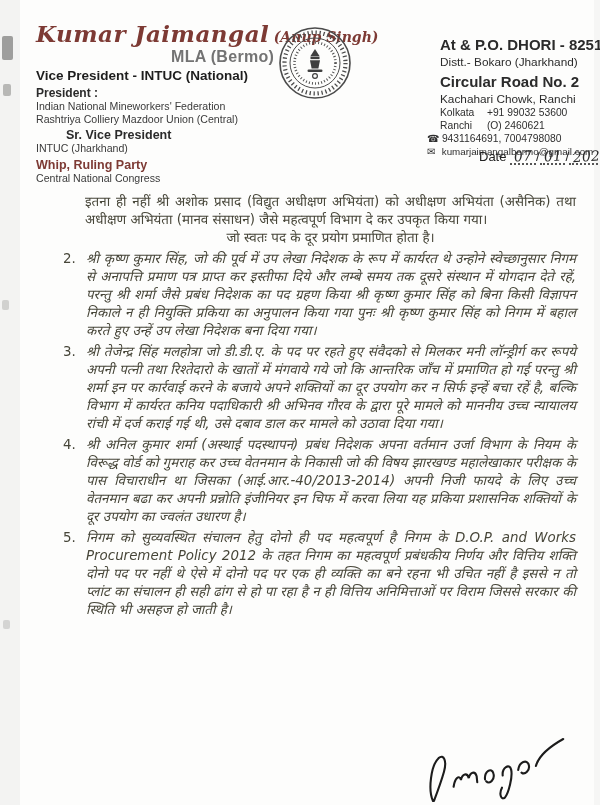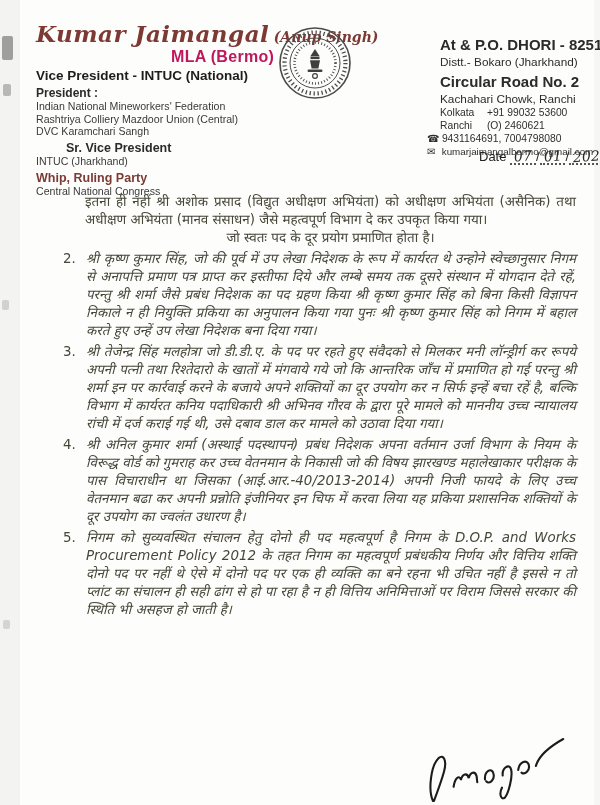--- a/index.html
+++ b/index.html
@@ -17,21 +17,21 @@
   .sm3{left:2px;top:300px;width:7px;height:10px;opacity:.2;}
   .sm4{left:3px;top:620px;width:7px;height:9px;opacity:.18;}
 
   
   .lh-left{position:absolute;left:36px;top:20px;width:280px;}
   .name-row{white-space:nowrap;}
   .name{font-family:"DejaVu Serif",serif;font-style:italic;font-weight:bold;
         font-size:23px;color:#7d3a34;letter-spacing:.5px;}
   .alias{font-family:"DejaVu Serif",serif;font-style:italic;font-weight:bold;
         font-size:14px;color:#7d3a34;}
-  .mla{margin:1px 0 0 135px;font-weight:bold;font-size:16px;letter-spacing:.3px;color:#be185d;}
+  .mla{margin:1px 0 0 135px;font-weight:bold;font-size:16px;letter-spacing:.3px;color:#737373;}
   .vp{font-weight:bold;font-size:13.5px;margin-top:2px;color:#1d1d1d;}
   .pres-label{font-weight:bold;font-size:12px;margin-top:3px;}
   .org{font-size:10.6px;color:#3a3a3a;line-height:1.2;}
   .srvp{font-weight:bold;font-size:12.5px;margin-top:3px;margin-left:30px;}
   .whip{font-weight:bold;font-size:12.5px;margin-top:3px;color:#7d3a34;}
 
   
   .emblem{position:absolute;left:277px;top:25px;width:76px;height:76px;}
 
   
@@ -78,21 +78,20 @@
   <div class="lh-left">
     <div class="name-row">
       <span class="name">Kumar Jaimangal</span>
       <span class="alias">(Anup Singh)</span>
     </div>
     <div class="mla">MLA (Bermo)</div>
     <div class="vp">Vice President - INTUC (National)</div>
     <div class="pres-label">President :</div>
     <div class="org">Indian National Mineworkers' Federation</div>
     <div class="org">Rashtriya Colliery Mazdoor Union (Central)</div>
-    <div class="org">DVC Karamchari Sangh</div>
     <div class="srvp">Sr. Vice President</div>
     <div class="org">INTUC (Jharkhand)</div>
     <div class="whip">Whip, Ruling Party</div>
     <div class="org">Central National Congress</div>
   </div>
 
   <svg class="emblem" viewBox="0 0 76 76">
     <circle cx="38" cy="38" r="35" fill="none" stroke="#4b4b4b" stroke-width="1.6"></circle>
     <circle cx="38" cy="38" r="30.5" fill="none" stroke="#4b4b4b" stroke-width="4.2" stroke-dasharray="1.3,2.7"></circle>
     <circle cx="38" cy="38" r="25" fill="none" stroke="#4b4b4b" stroke-width="1"></circle>

